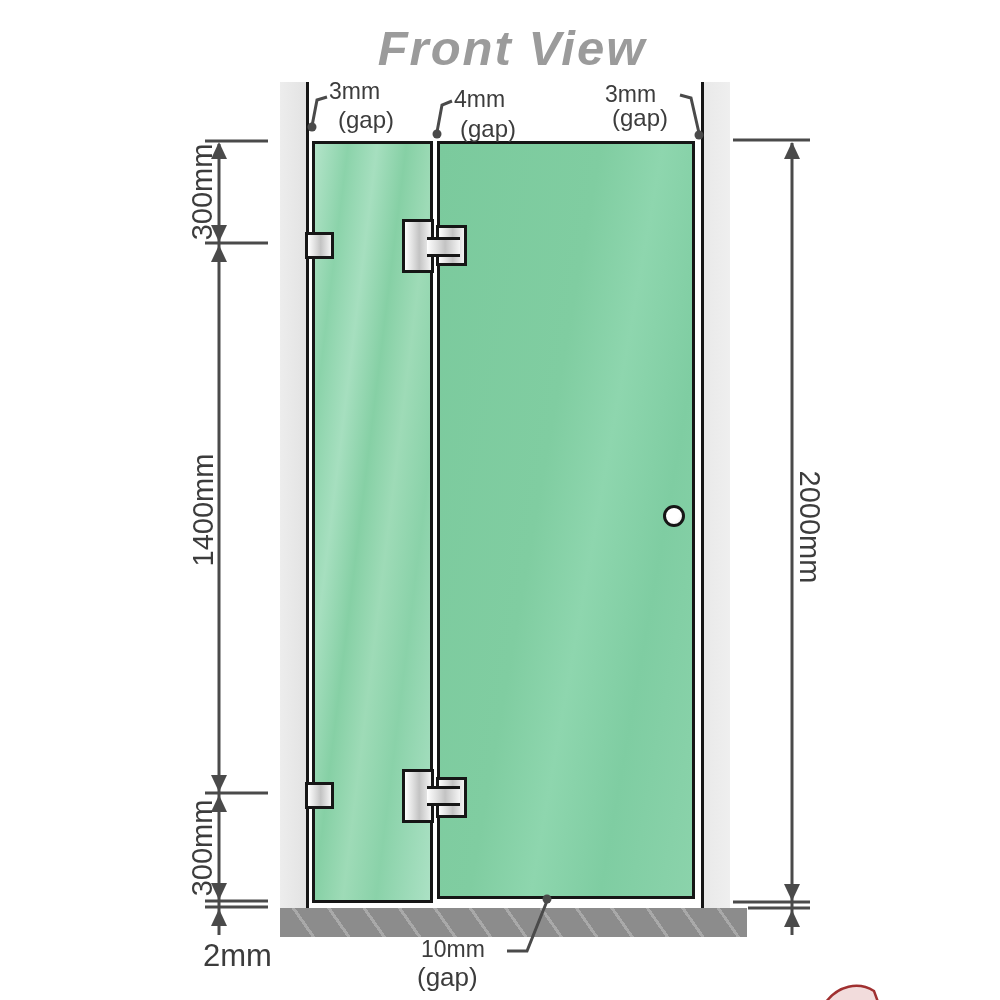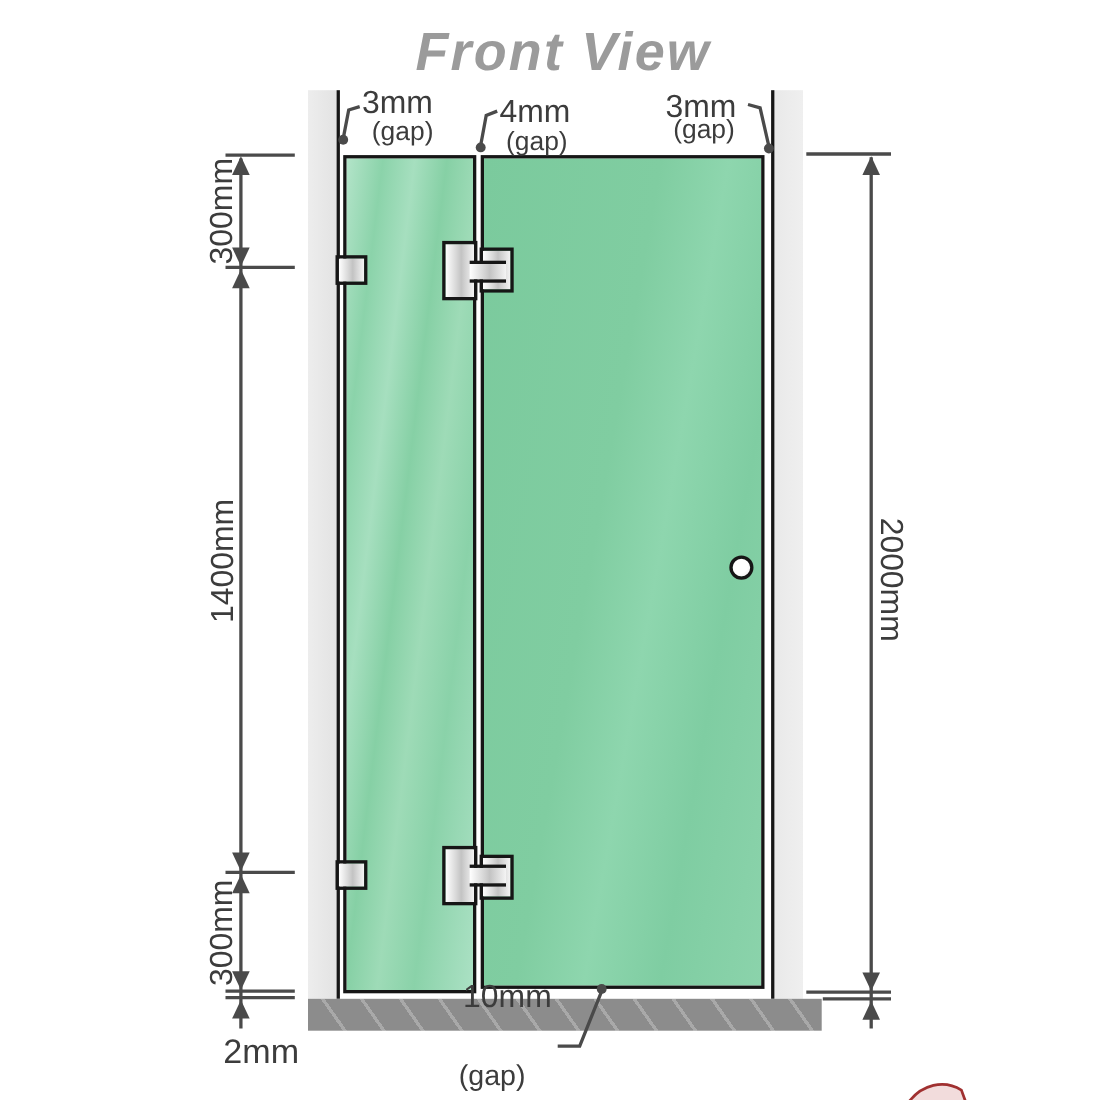--- a/index.html
+++ b/index.html
@@ -36,21 +36,21 @@
   .base { position:absolute; left:280px; top:908px; width:467px; height:29px; z-index:2;
           background:#8c8c8c; }
   .base::after { content:""; position:absolute; inset:0;
           background:repeating-linear-gradient(55deg,
             rgba(255,255,255,0) 0 26px, rgba(255,255,255,.25) 26px 29px); }
   .metal { position:absolute; border:3px solid #161616; z-index:5;
            background:linear-gradient(90deg,#ffffff 0%,#dadada 35%,#c3c3c3 55%,#f4f4f4 100%); }
   .band  { border-left:none; border-right:none; z-index:6; }
   .overlay { position:absolute; left:0; top:0; z-index:7; pointer-events:none; }
   .lbl { position:absolute; color:#3c3c3c; line-height:1; white-space:nowrap; z-index:8; }
-  .lbl.big { font-size:29px; }
+  .lbl.big { font-size:23px; }
   .lbl.sub { font-size:24px; }
   .lbl.rot-l { transform:translate(-50%,-50%) rotate(-90deg); font-size:29px; }
   .lbl.rot-r { transform:translate(-50%,-50%) rotate(90deg);  font-size:29px; }
 </style>
 </head>
 <body>
 
 <div class="canvas">
 
   <div class="title">Front View</div>
@@ -124,16 +124,16 @@
   <div class="lbl big" style="left:605px; top:83px;">3mm</div>
   <div class="lbl sub" style="left:612px; top:106px;">(gap)</div>
 
   <div class="lbl rot-l" style="left:202px; top:192px;">300mm</div>
   <div class="lbl rot-l" style="left:203px; top:510px;">1400mm</div>
   <div class="lbl rot-l" style="left:202px; top:848px;">300mm</div>
 
   <div class="lbl rot-r" style="left:809px; top:527px;">2000mm</div>
 
   <div class="lbl big" style="left:203px; top:940px; font-size:31px;">2mm</div>
-  <div class="lbl big" style="left:421px; top:892px;">10mm</div>
+  <div class="lbl big" style="left:421px; top:938px;">10mm</div>
   <div class="lbl sub" style="left:417px; top:964px; font-size:26px;">(gap)</div>
 
 </div>
 
 </body></html>

